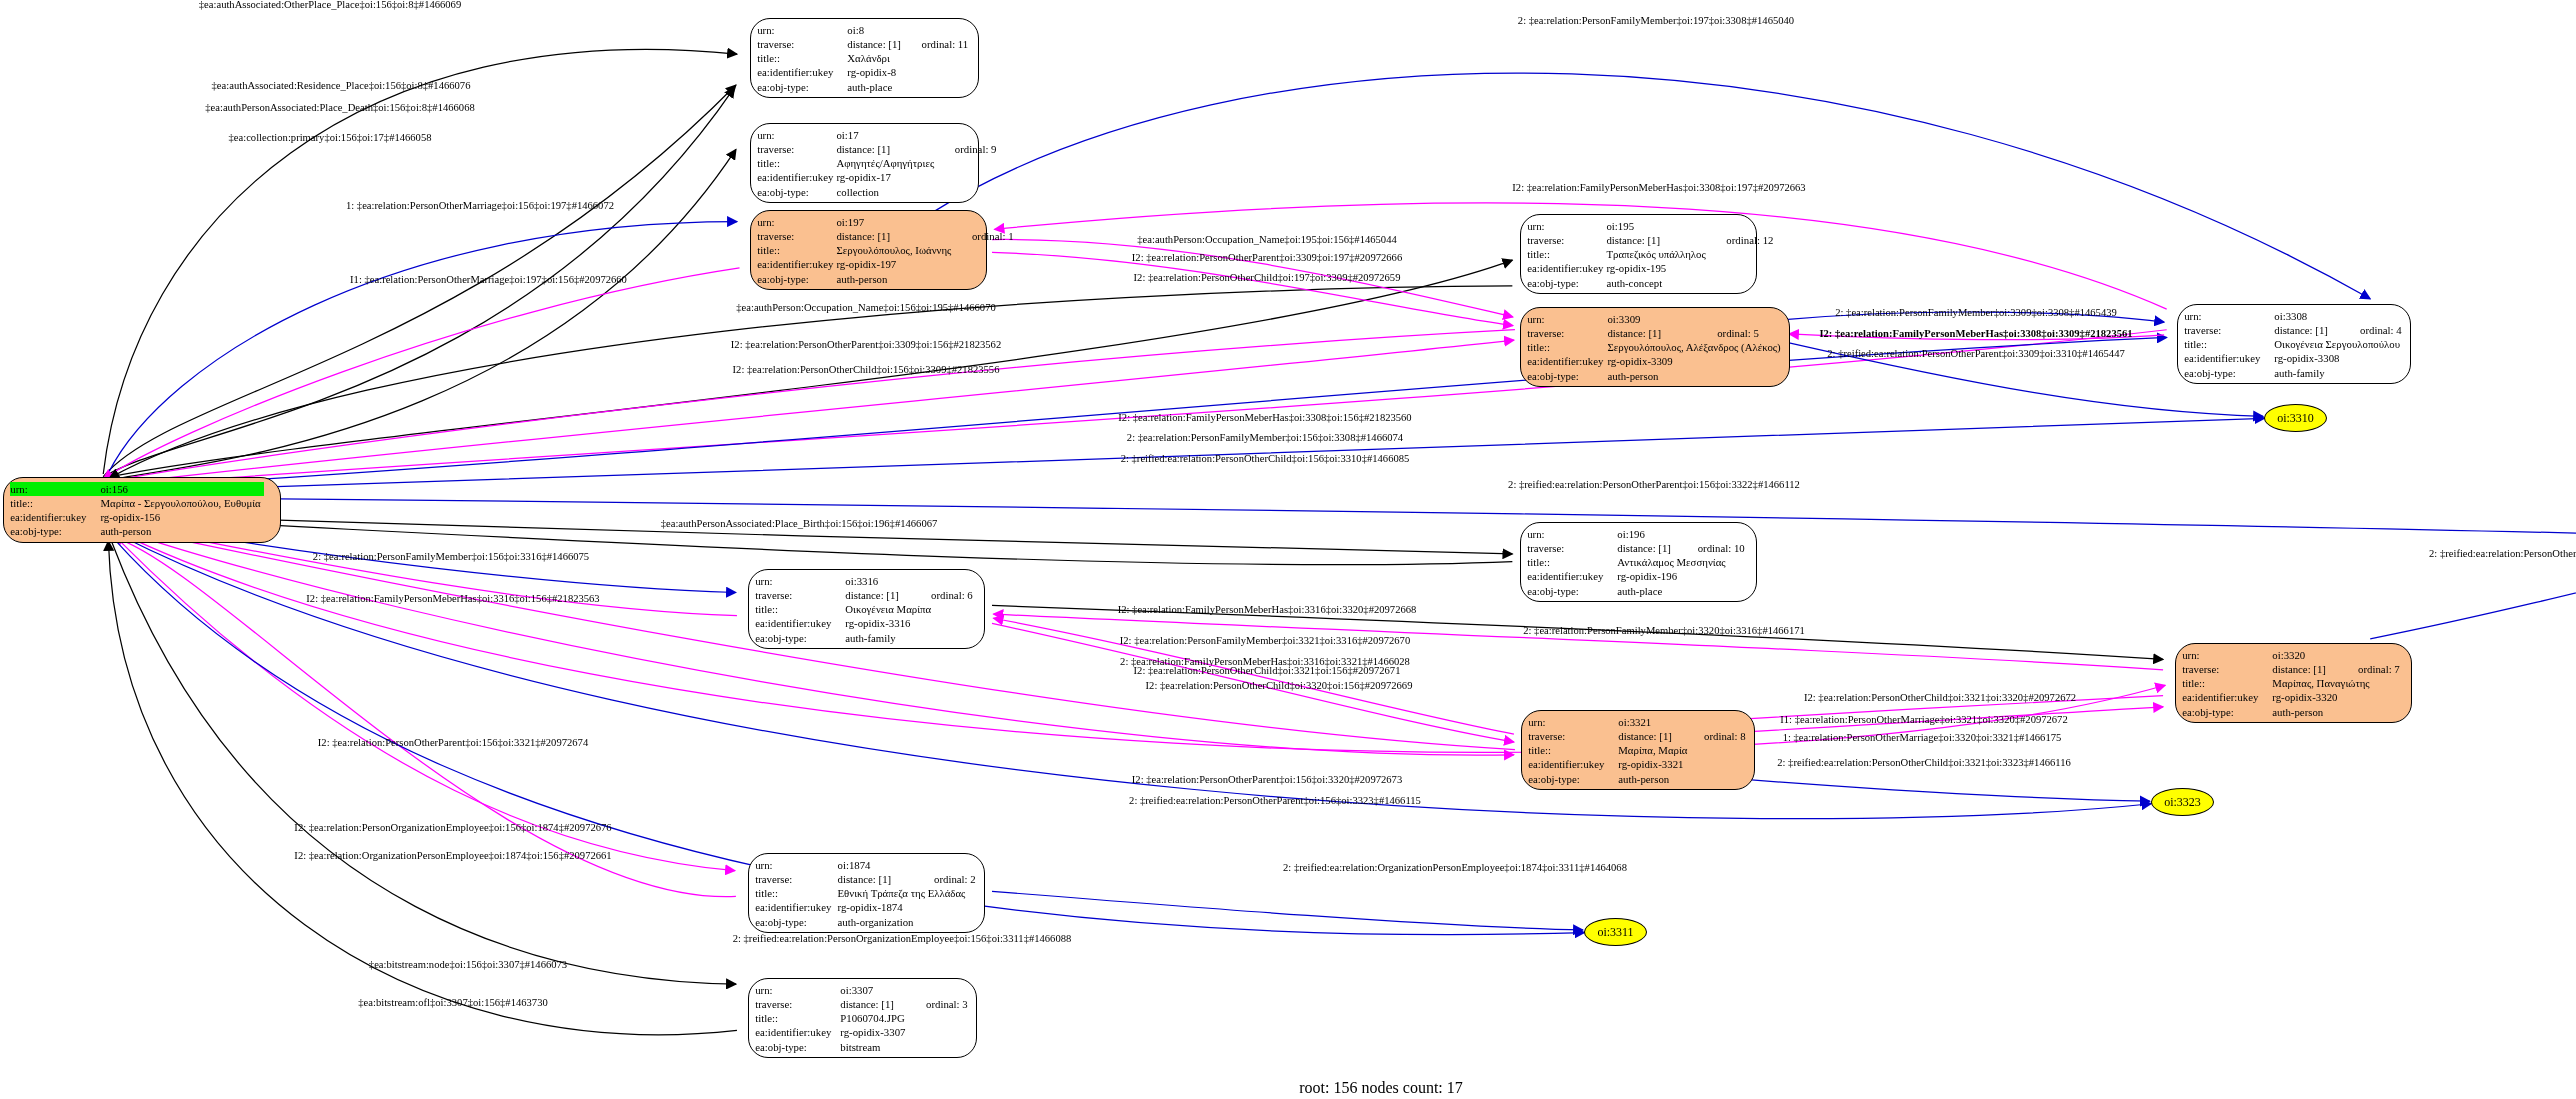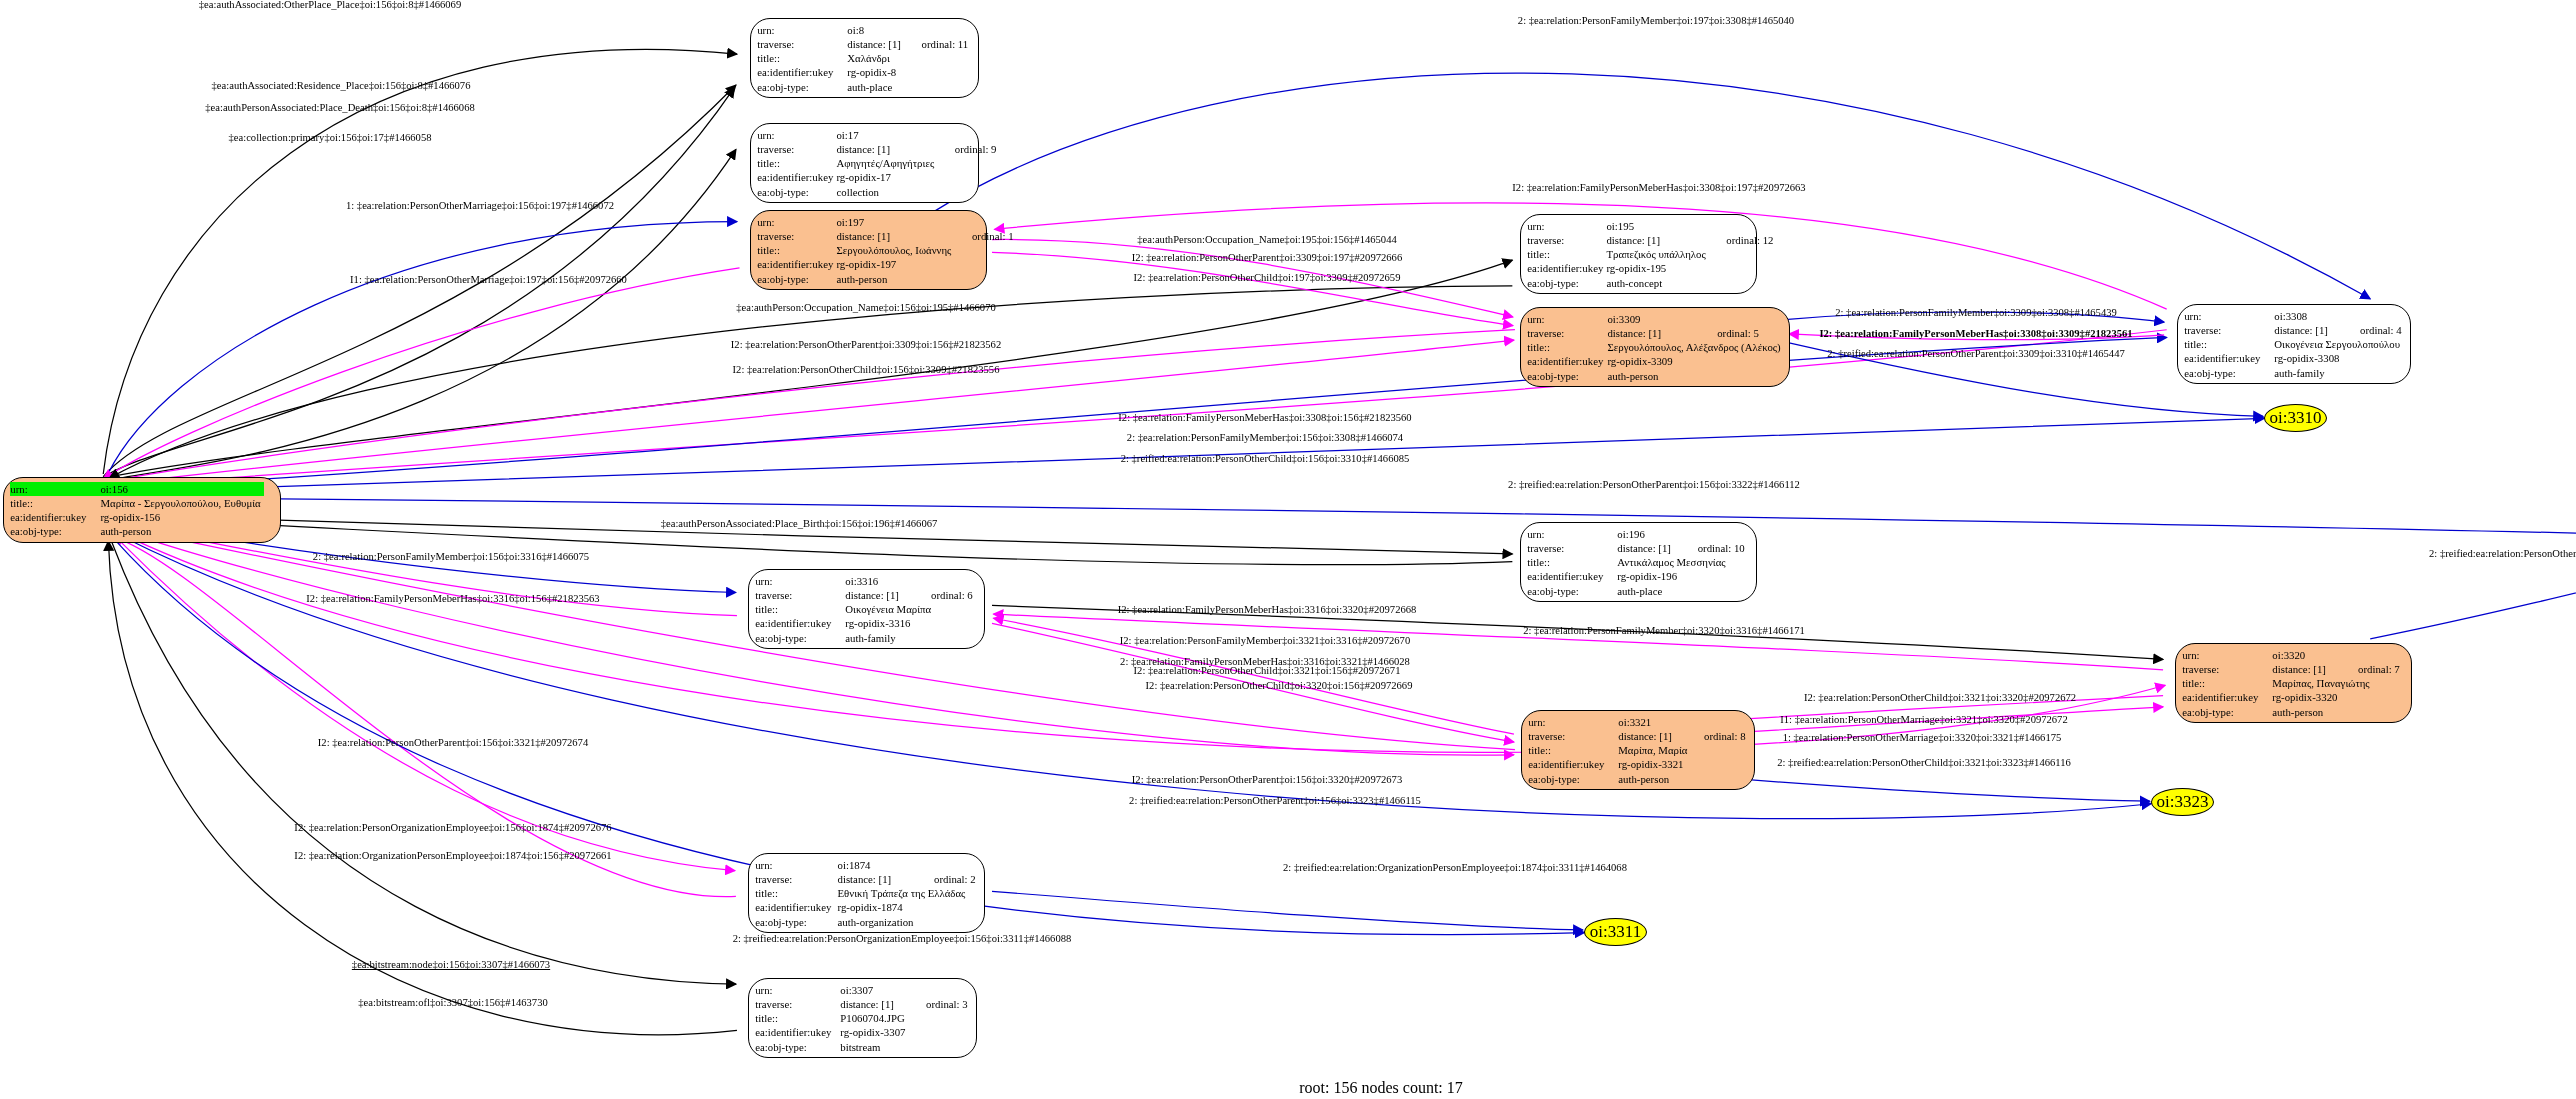--- a/index.html
+++ b/index.html
@@ -52,21 +52,21 @@
   .node.root tr.urnrow td { background: #00ef00; }
 
   
   .ellipse {
     position: absolute;
     box-sizing: border-box;
     border: 1px solid #000000;
     border-radius: 50%;
     background: #ffff00;
     text-align: center;
-    font-size: 17px;
+    font-size: 12px;
     color: #000;
     z-index: 30;
     display: flex;
     align-items: center;
     justify-content: center;
   }
   
   .elabel {
     position: absolute;
     font-size: 10.6px;
@@ -623,21 +623,21 @@
   <div class="elabel ctr" style="left:799px; top:519px;">‡ea:authPersonAssociated:Place_Birth‡oi:156‡oi:196‡#1466067</div>
   <div class="elabel ctr" style="left:451px;  top:552px;">2: ‡ea:relation:PersonFamilyMember‡oi:156‡oi:3316‡#1466075</div>
   <div class="elabel ctr" style="left:453px;  top:594px;">I2: ‡ea:relation:FamilyPersonMeberHas‡oi:3316‡oi:156‡#21823563</div>
   <div class="elabel ctr" style="left:1267px; top:666px;">I2: ‡ea:relation:PersonOtherChild‡oi:3321‡oi:156‡#20972671</div>
   <div class="elabel ctr" style="left:453px;  top:738px;">I2: ‡ea:relation:PersonOtherParent‡oi:156‡oi:3321‡#20972674</div>
   <div class="elabel ctr" style="left:1267px; top:775px;">I2: ‡ea:relation:PersonOtherParent‡oi:156‡oi:3320‡#20972673</div>
   <div class="elabel ctr" style="left:1275px; top:796px;">2: ‡reified:ea:relation:PersonOtherParent‡oi:156‡oi:3323‡#1466115</div>
   <div class="elabel ctr" style="left:453px;  top:823px;">I2: ‡ea:relation:PersonOrganizationEmployee‡oi:156‡oi:1874‡#20972676</div>
   <div class="elabel ctr" style="left:453px;  top:851px;">I2: ‡ea:relation:OrganizationPersonEmployee‡oi:1874‡oi:156‡#20972661</div>
   <div class="elabel ctr" style="left:902px; top:934px;">2: ‡reified:ea:relation:PersonOrganizationEmployee‡oi:156‡oi:3311‡#1466088</div>
-  <div class="elabel ctr" style="left:451px;  top:960px;text-decoration:underline;">‡ea:bitstream:node‡oi:156‡oi:3307‡#1466073</div>
+  <div class="elabel ctr" style="left:468px;  top:960px;">‡ea:bitstream:node‡oi:156‡oi:3307‡#1466073</div>
   <div class="elabel ctr" style="left:453px;  top:998px;">‡ea:bitstream:ofl‡oi:3307‡oi:156‡#1463730</div>
   <div class="elabel ctr" style="left:1267px; top:235px;">‡ea:authPerson:Occupation_Name‡oi:195‡oi:156‡#1465044</div>
   <div class="elabel ctr" style="left:1267px; top:253px;">I2: ‡ea:relation:PersonOtherParent‡oi:3309‡oi:197‡#20972666</div>
   <div class="elabel ctr" style="left:1267px; top:273px;">I2: ‡ea:relation:PersonOtherChild‡oi:197‡oi:3309‡#20972659</div>
   <div class="elabel ctr" style="left:1656px; top:15.5px;">2: ‡ea:relation:PersonFamilyMember‡oi:197‡oi:3308‡#1465040</div>
   <div class="elabel ctr" style="left:1659px; top:183px;">I2: ‡ea:relation:FamilyPersonMeberHas‡oi:3308‡oi:197‡#20972663</div>
   <div class="elabel ctr" style="left:1976px; top:308px;">2: ‡ea:relation:PersonFamilyMember‡oi:3309‡oi:3308‡#1465439</div>
   <div class="elabel ctr" style="left:1976px; top:329px;font-weight:bold;">I2: ‡ea:relation:FamilyPersonMeberHas‡oi:3308‡oi:3309‡#21823561</div>
   <div class="elabel ctr" style="left:1976px; top:349px;">2: ‡reified:ea:relation:PersonOtherParent‡oi:3309‡oi:3310‡#1465447</div>
   <div class="elabel ctr" style="left:1267px; top:605px;">I2: ‡ea:relation:FamilyPersonMeberHas‡oi:3316‡oi:3320‡#20972668</div>

